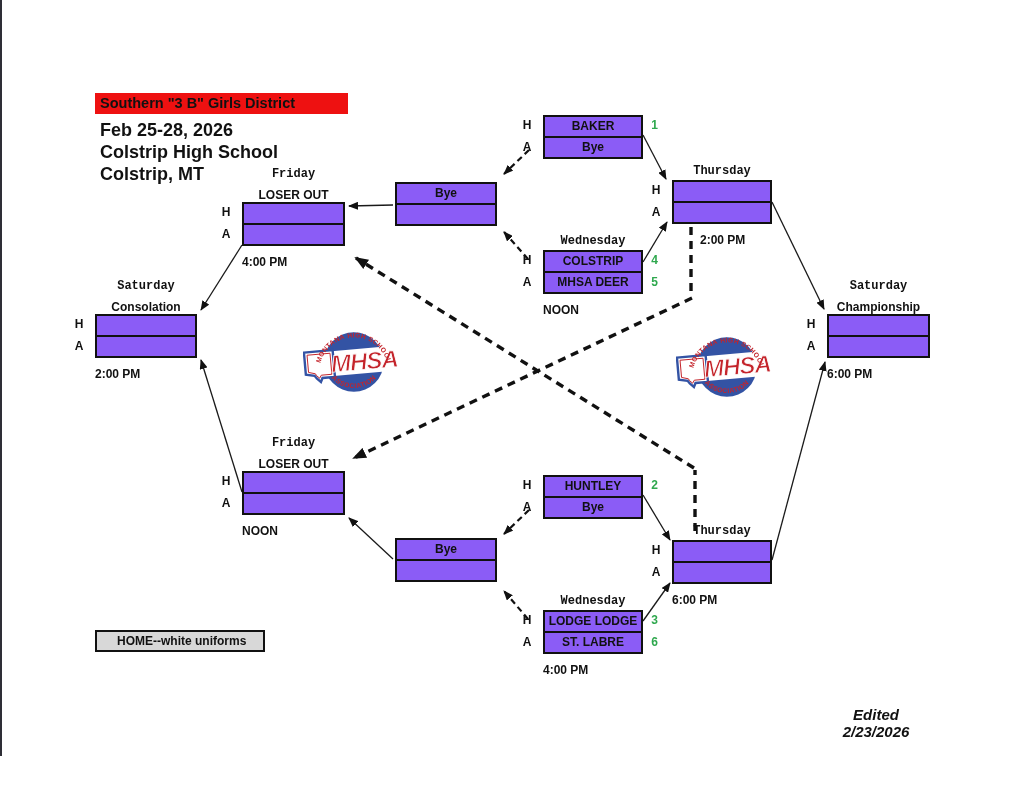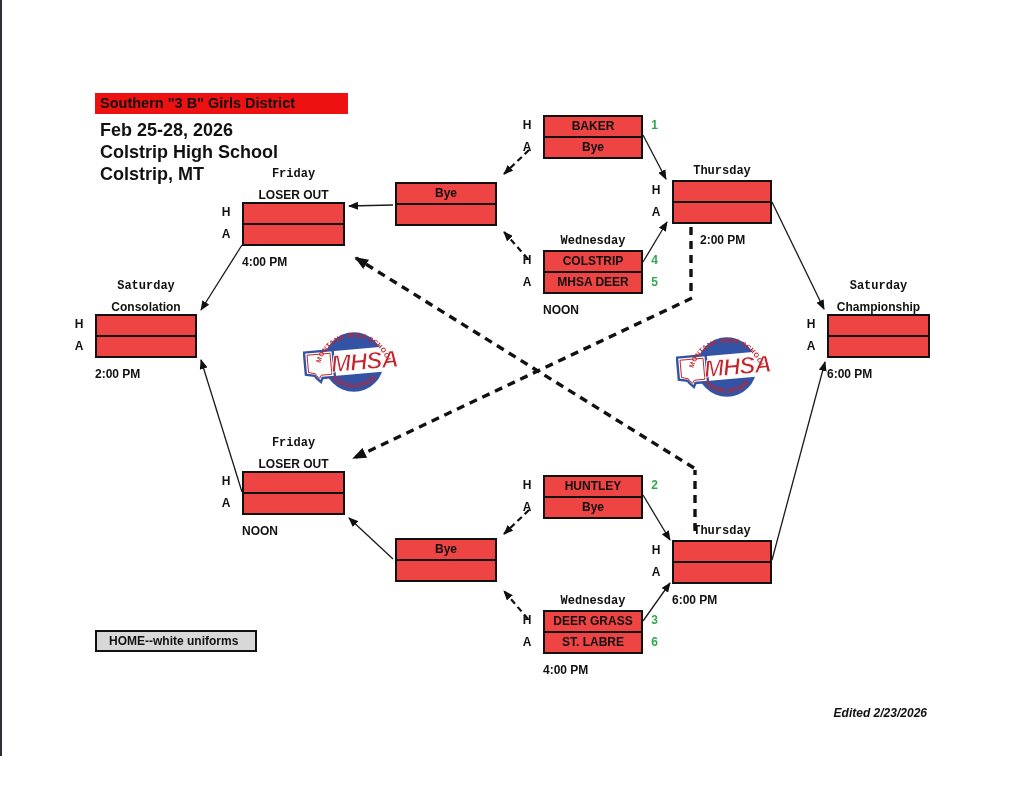--- a/index.html
+++ b/index.html
@@ -14,41 +14,41 @@
   .dline{stroke:#111;stroke-width:2.2;fill:none;stroke-dasharray:6 4;}
   .bline{stroke:#111;stroke-width:3.4;fill:none;stroke-dasharray:8 6;}
 
   
   .banner{position:absolute;left:95px;top:93px;width:248px;height:21px;background:var(--banner);
           font-size:14.5px;font-weight:bold;line-height:21px;padding-left:5px;z-index:3;}
   .hinfo{position:absolute;left:100px;font-size:18px;font-weight:bold;z-index:3;}
 
   
   .game{position:absolute;z-index:2;font-weight:bold;font-size:12px;}
-  .game .box{border:2px solid #111;background:#ef4444;}
+  .game .box{border:2px solid #111;background:#8b5cf6;}
   .game .cell{height:19px;line-height:19px;text-align:center;}
   .game .cell.top{border-bottom:2px solid #111;}
   .game .day{position:absolute;width:100%;text-align:center;top:-35px;font-family:Liberation Mono, monospace;}
   .game .day.only{top:-16px;}
   .game .round{position:absolute;width:100%;text-align:center;top:-14px;}
   .game .time{position:absolute;width:100%;text-align:left;top:calc(100% + 9px);}
   .game .time.left{text-align:left;padding-left:28px;box-sizing:border-box;}
   .game .ha{position:absolute;left:-25px;width:18px;text-align:center;}
   .game .ha.h{top:3px;}
   .game .ha.a{top:25px;}
   .game .seed{position:absolute;right:-15px;color:var(--seed);}
   .game .seed.s1{top:3px;}
   .game .seed.s2{top:25px;}
 
   
   .legend{position:absolute;left:95px;top:630px;z-index:3;}
   .legend .lbox{width:146px;height:18px;line-height:18px;border:2px solid #111;background:var(--legend-bg);
-                font-size:12px;font-weight:bold;padding-left:12px;margin-bottom:2px;}
-  .edited{position:absolute;left:825px;top:706px;width:102px;text-align:right;
-          font-size:12px;font-weight:bold;font-style:italic;z-index:3;}
+                font-size:12px;font-weight:bold;padding-left:20px;margin-bottom:2px;}
+  .edited{position:absolute;left:825px;top:706px;width:102px;text-align:center;
+          font-size:15px;font-weight:bold;font-style:italic;z-index:3;}
 
   
   .logo{position:absolute;width:96px;height:78px;z-index:2;}
   .logo .arc-text{font-size:7px;font-weight:bold;fill:var(--logo-red);letter-spacing:.4px;}
   .logo .mhsa-text{font-size:25px;font-weight:bold;font-style:italic;fill:var(--logo-red);
                    stroke:#fff;stroke-width:.9;text-anchor:middle;letter-spacing:-1px;
                    font-family:"Liberation Sans",sans-serif;}
 </style>
 </head>
 <body>
@@ -197,21 +197,21 @@
       <div class="cell top">Bye</div>
       <div class="cell"></div>
     </div>
   </div>
 
   <div class="game" style="left:543px;top:610px;width:100px">
     <div class="day only">Wednesday</div>
     <div class="ha h">H</div>
     <div class="ha a">A</div>
     <div class="box">
-      <div class="cell top">DEER GRASS</div>
+      <div class="cell top">LODGE LODGE</div>
       <div class="cell">ST. LABRE</div>
     </div>
     <div class="seed s1">3</div>
     <div class="seed s2">6</div>
     <div class="time">4:00 PM</div>
   </div>
 
   <div class="game" style="left:672px;top:540px;width:100px">
     <div class="day only">Thursday</div>
     <div class="ha h">H</div>

